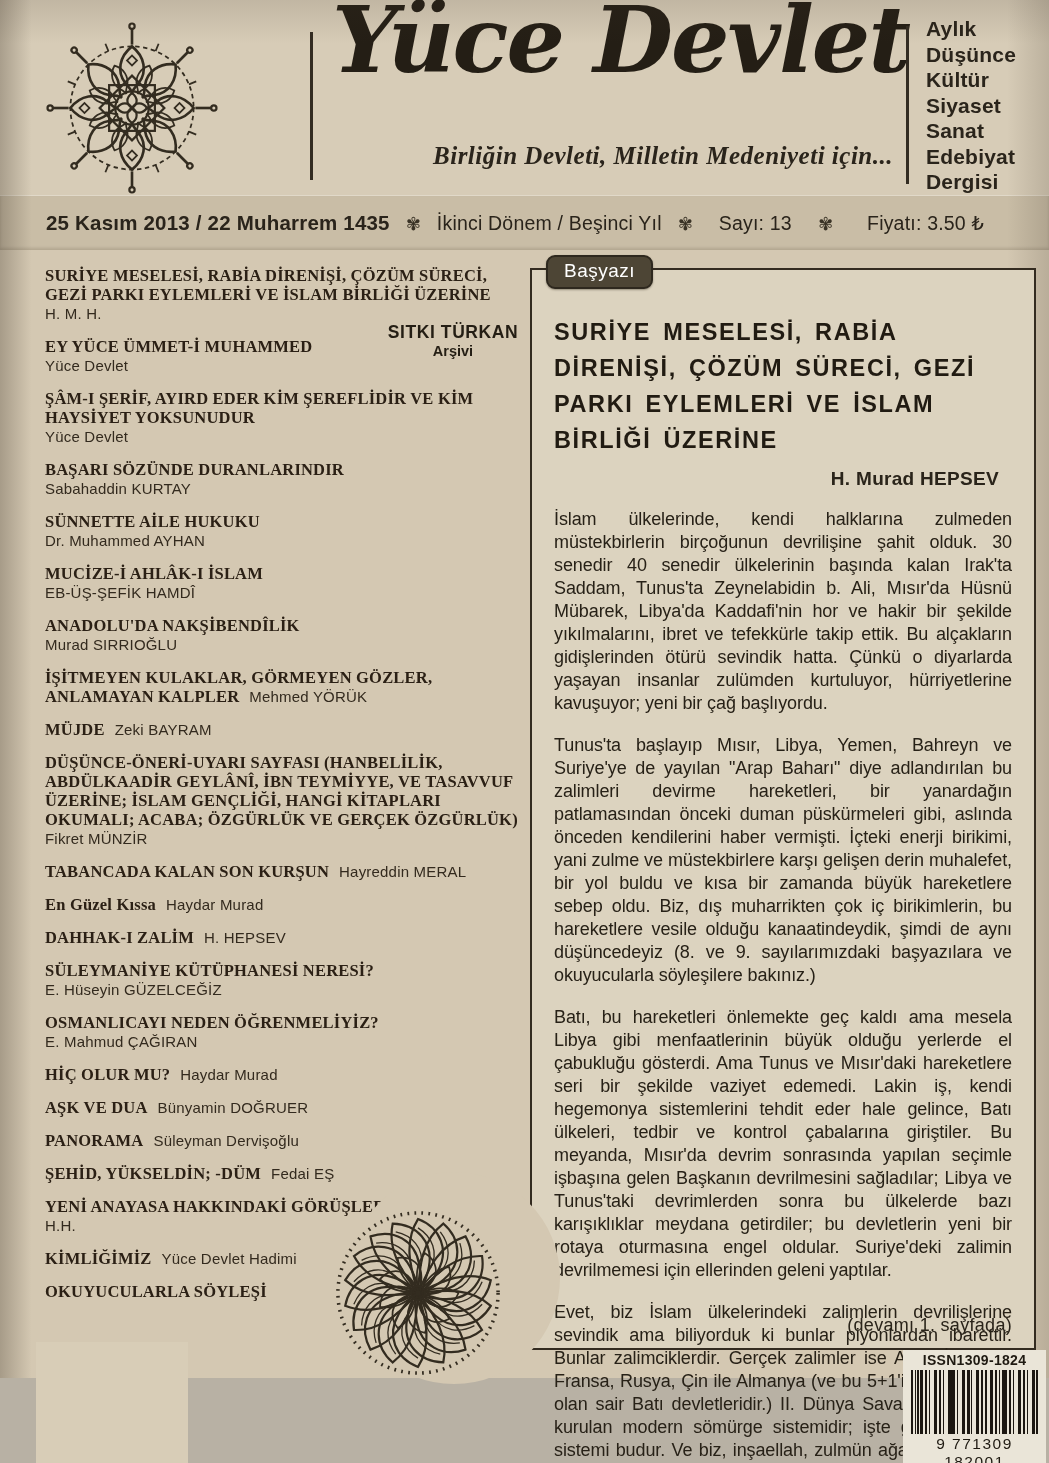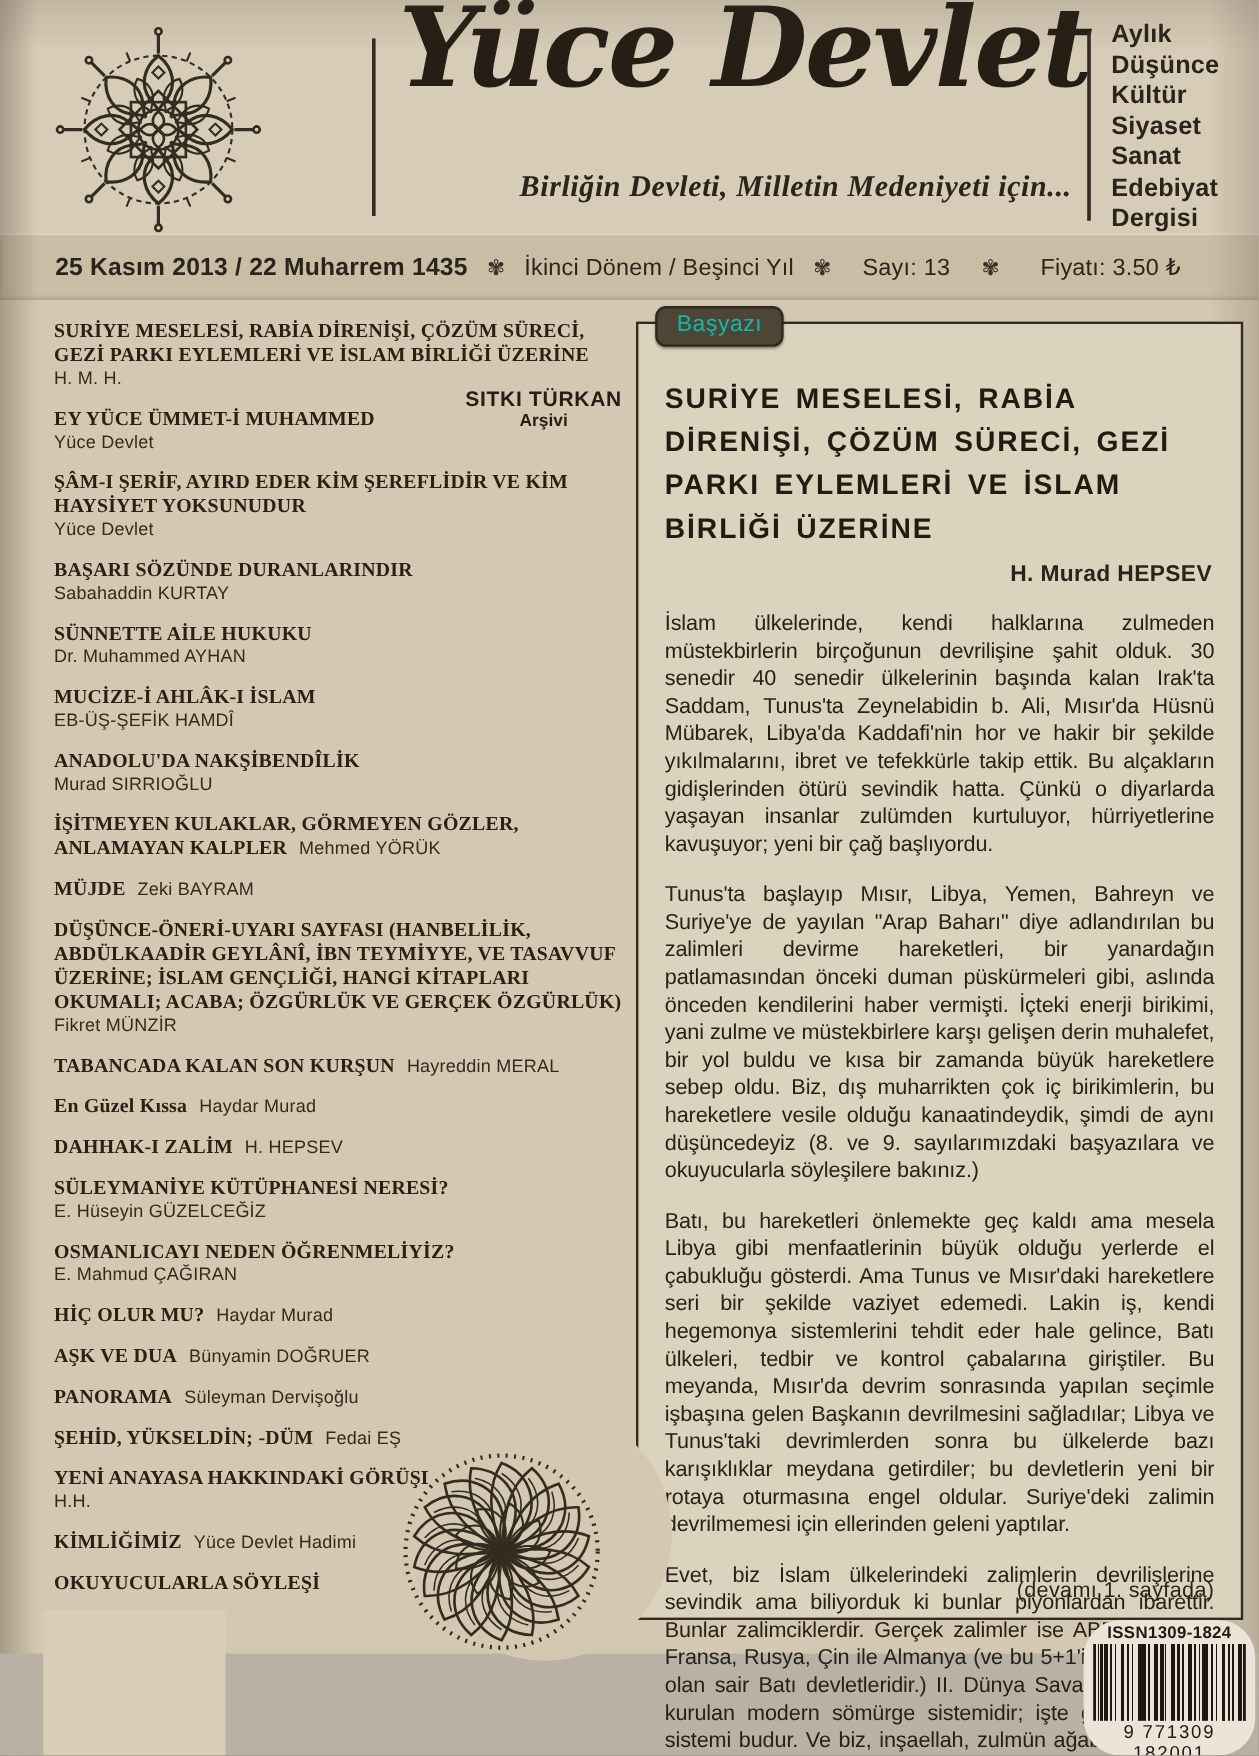--- a/index.html
+++ b/index.html
@@ -80,32 +80,32 @@
   .spiral-ornament{position:absolute;left:330px;top:1205px;width:176px;height:176px;z-index:4;}
 
   
   .article-box{
     position:absolute;left:530px;top:268px;width:506px;height:1082px;
     background:#dcd3bf;border:2px solid #332b20;box-sizing:border-box;
     padding:30px 22px 16px 22px;z-index:2;
   }
   .tab{
     position:absolute;left:14px;top:-15px;
-    background:#4d4535;color:#14b8a6;
+    background:#4d4535;color:#ffffff;
     font-size:19px;letter-spacing:.5px;
     padding:3px 16px 5px 16px;border-radius:9px;
     border:2px solid #2e281e;
     box-shadow:0 1px 2px rgba(40,32,20,.4);
   }
   .headline{
     margin:14px 0 10px 0;
     font-size:23.5px;font-weight:700;line-height:36px;
     letter-spacing:1.6px;word-spacing:4px;color:#211b12;
   }
-  .article-author{text-align:right;font-size:19px;font-weight:700;color:#2a241a;margin:4px 2px 18px 0;letter-spacing:.3px;}
+  .article-author{text-align:right;font-size:19px;font-weight:700;color:#2a241a;margin:4px 13px 18px 0;letter-spacing:.3px;}
   .article-body p{
     margin:0 0 19px 0;
     font-size:18px;line-height:23px;letter-spacing:-.1px;
     text-align:justify;color:#27211720;color:#272117;
   }
   .continuation{position:absolute;right:22px;bottom:12px;font-size:18px;color:#2a241a;letter-spacing:.3px;}
 
   
   .band{position:absolute;left:0;top:1378px;width:100%;height:85px;background:#b8b1a4;z-index:1;}
   .band-notch{position:absolute;left:348px;top:1172px;width:212px;height:212px;border-radius:50%;background:#d4c8b2;z-index:2;}
@@ -115,21 +115,21 @@
     font-family:"DejaVu Serif","Liberation Serif",serif;font-style:italic;
     font-size:112px;line-height:1;color:#29231a;
   }
   .website{
     position:absolute;left:210px;top:1384px;width:660px;text-align:center;z-index:3;
     font-family:"DejaVu Serif","Liberation Serif",serif;
     font-style:italic;font-weight:700;font-size:52px;letter-spacing:4px;color:#231d14;
   }
   .barcode-block{
     position:absolute;left:903px;top:1350px;width:143px;height:113px;z-index:3;
-    background:#eae5d8;text-align:center;padding-top:2px;box-sizing:border-box;border-radius:31px;
+    background:#eae5d8;text-align:center;padding-top:2px;box-sizing:border-box;
   }
   .issn{font-size:14px;font-weight:700;color:#1f1a12;letter-spacing:.3px;}
   .bars{
     margin:2px 8px 0 8px;height:64px;
     background:
       repeating-linear-gradient(90deg,#1c1711 0 2px,transparent 2px 4px,#1c1711 4px 5px,transparent 5px 9px,#1c1711 9px 12px,transparent 12px 14px),
       repeating-linear-gradient(90deg,transparent 0 6px,#1c1711 6px 8px,transparent 8px 17px);
   }
   .bnum{font-size:15.5px;color:#1f1a12;letter-spacing:1.5px;margin-top:1px;}
 

